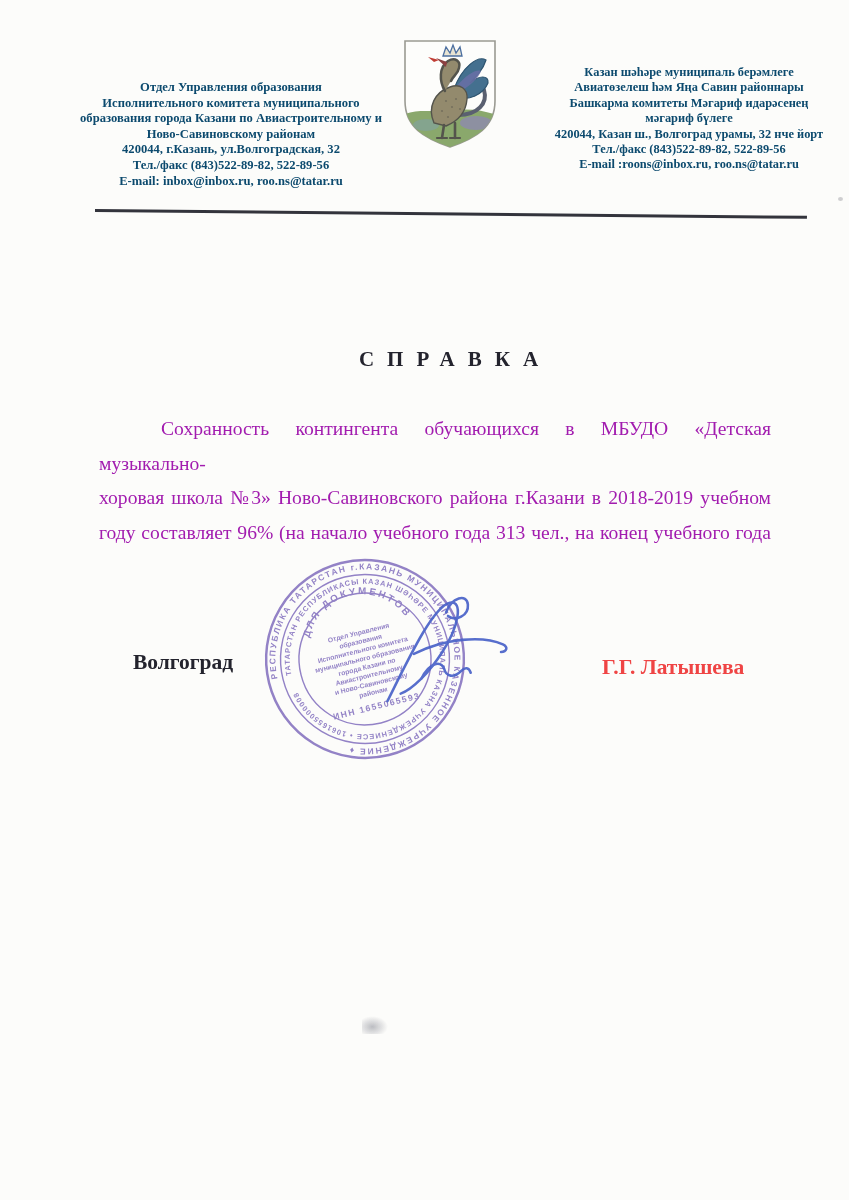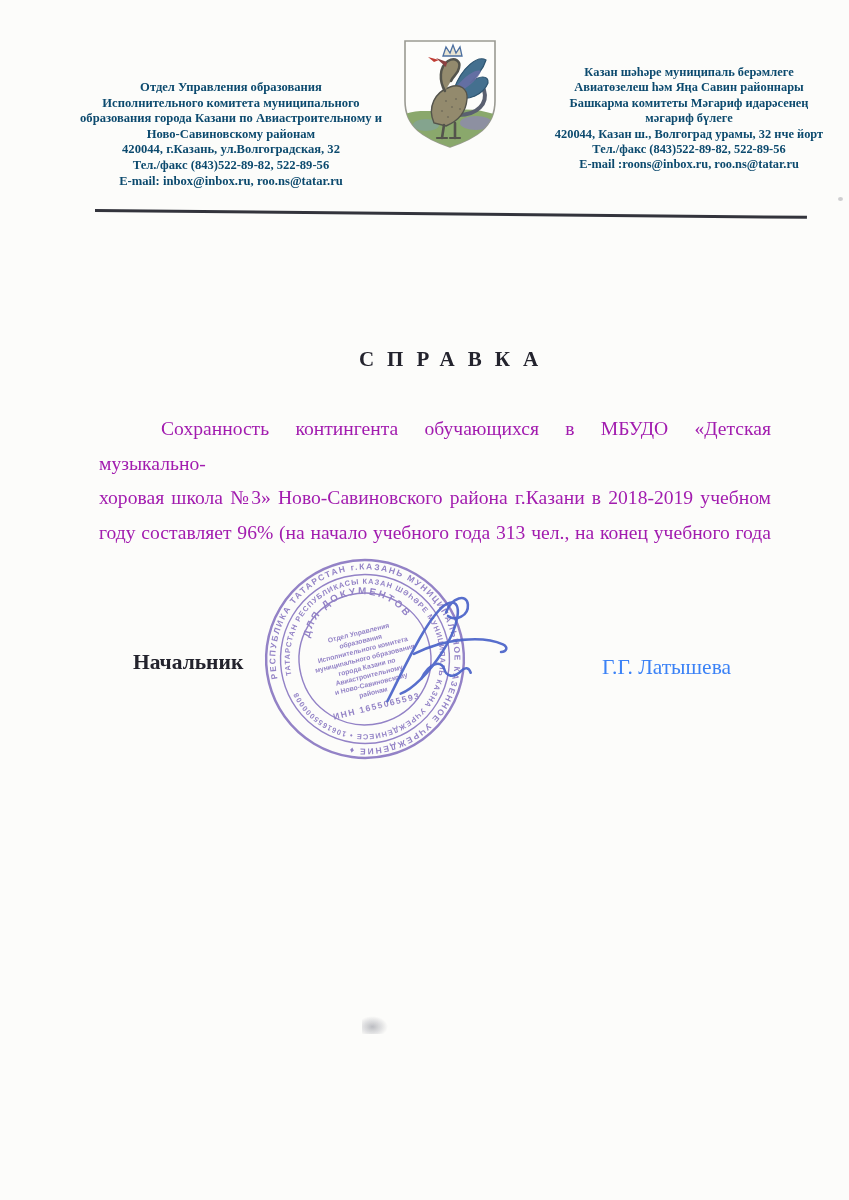--- a/index.html
+++ b/index.html
@@ -44,21 +44,21 @@
   .body-line{text-align:justify;text-align-last:justify;}
   .body-line.first{text-indent:62px;}
   .body-line.last{text-align-last:left;}
   
   .position-label{
     position:absolute;left:133px;top:650px;
     font-weight:bold;font-size:21.5px;color:#23232d;
   }
   .signer-name{
     position:absolute;left:602px;top:655px;
-    font-weight:normal;font-size:21.5px;color:#3b82f6;
+    font-weight:bold;font-size:21.5px;color:#ef4444;
   }
   
   .stamp{
     position:absolute;left:262px;top:556px;width:206px;height:206px;
     transform:rotate(-14deg);
     opacity:.82;
   }
   .stamp text{fill:#7c68bb;}
   .stamp .ring-txt{font-size:8.2px;font-weight:bold;letter-spacing:1.6px;font-family:"Liberation Sans","DejaVu Sans",sans-serif;}
   .stamp .ring2-txt{font-size:7.2px;font-weight:bold;letter-spacing:0.9px;font-family:"Liberation Sans","DejaVu Sans",sans-serif;}
@@ -147,21 +147,21 @@
   <div class="rule"></div>
 
   <div class="title">СПРАВКА</div>
 
   <div class="body-text">
     <div class="body-line first">Сохранность контингента обучающихся в МБУДО «Детская музыкально-</div>
     <div class="body-line">хоровая школа №3» Ново-Савиновского района г.Казани в 2018-2019 учебном</div>
     <div class="body-line">году составляет 96% (на начало учебного года 313 чел., на конец учебного года</div>
   </div>
 
-  <div class="position-label">Начальник</div>
+  <div class="position-label">Волгоград</div>
   <div class="signer-name">Г.Г. Латышева</div>
 
   <div class="stamp">
     <svg viewBox="0 0 200 200" width="206" height="206">
       <defs>
         <path id="ringPathOuter" d="M13,100 A87,87 0 1 1 187,100 A87,87 0 1 1 13,100"></path>
         <path id="ringPathMid" d="M27,100 A73,73 0 1 1 173,100 A73,73 0 1 1 27,100"></path>
         <path id="arcPathInner" d="M60,122 A52,52 0 1 1 140,122"></path>
       </defs>
       <circle cx="100" cy="100" r="96" fill="none" stroke="#7c68bb" stroke-width="2.4"></circle>

